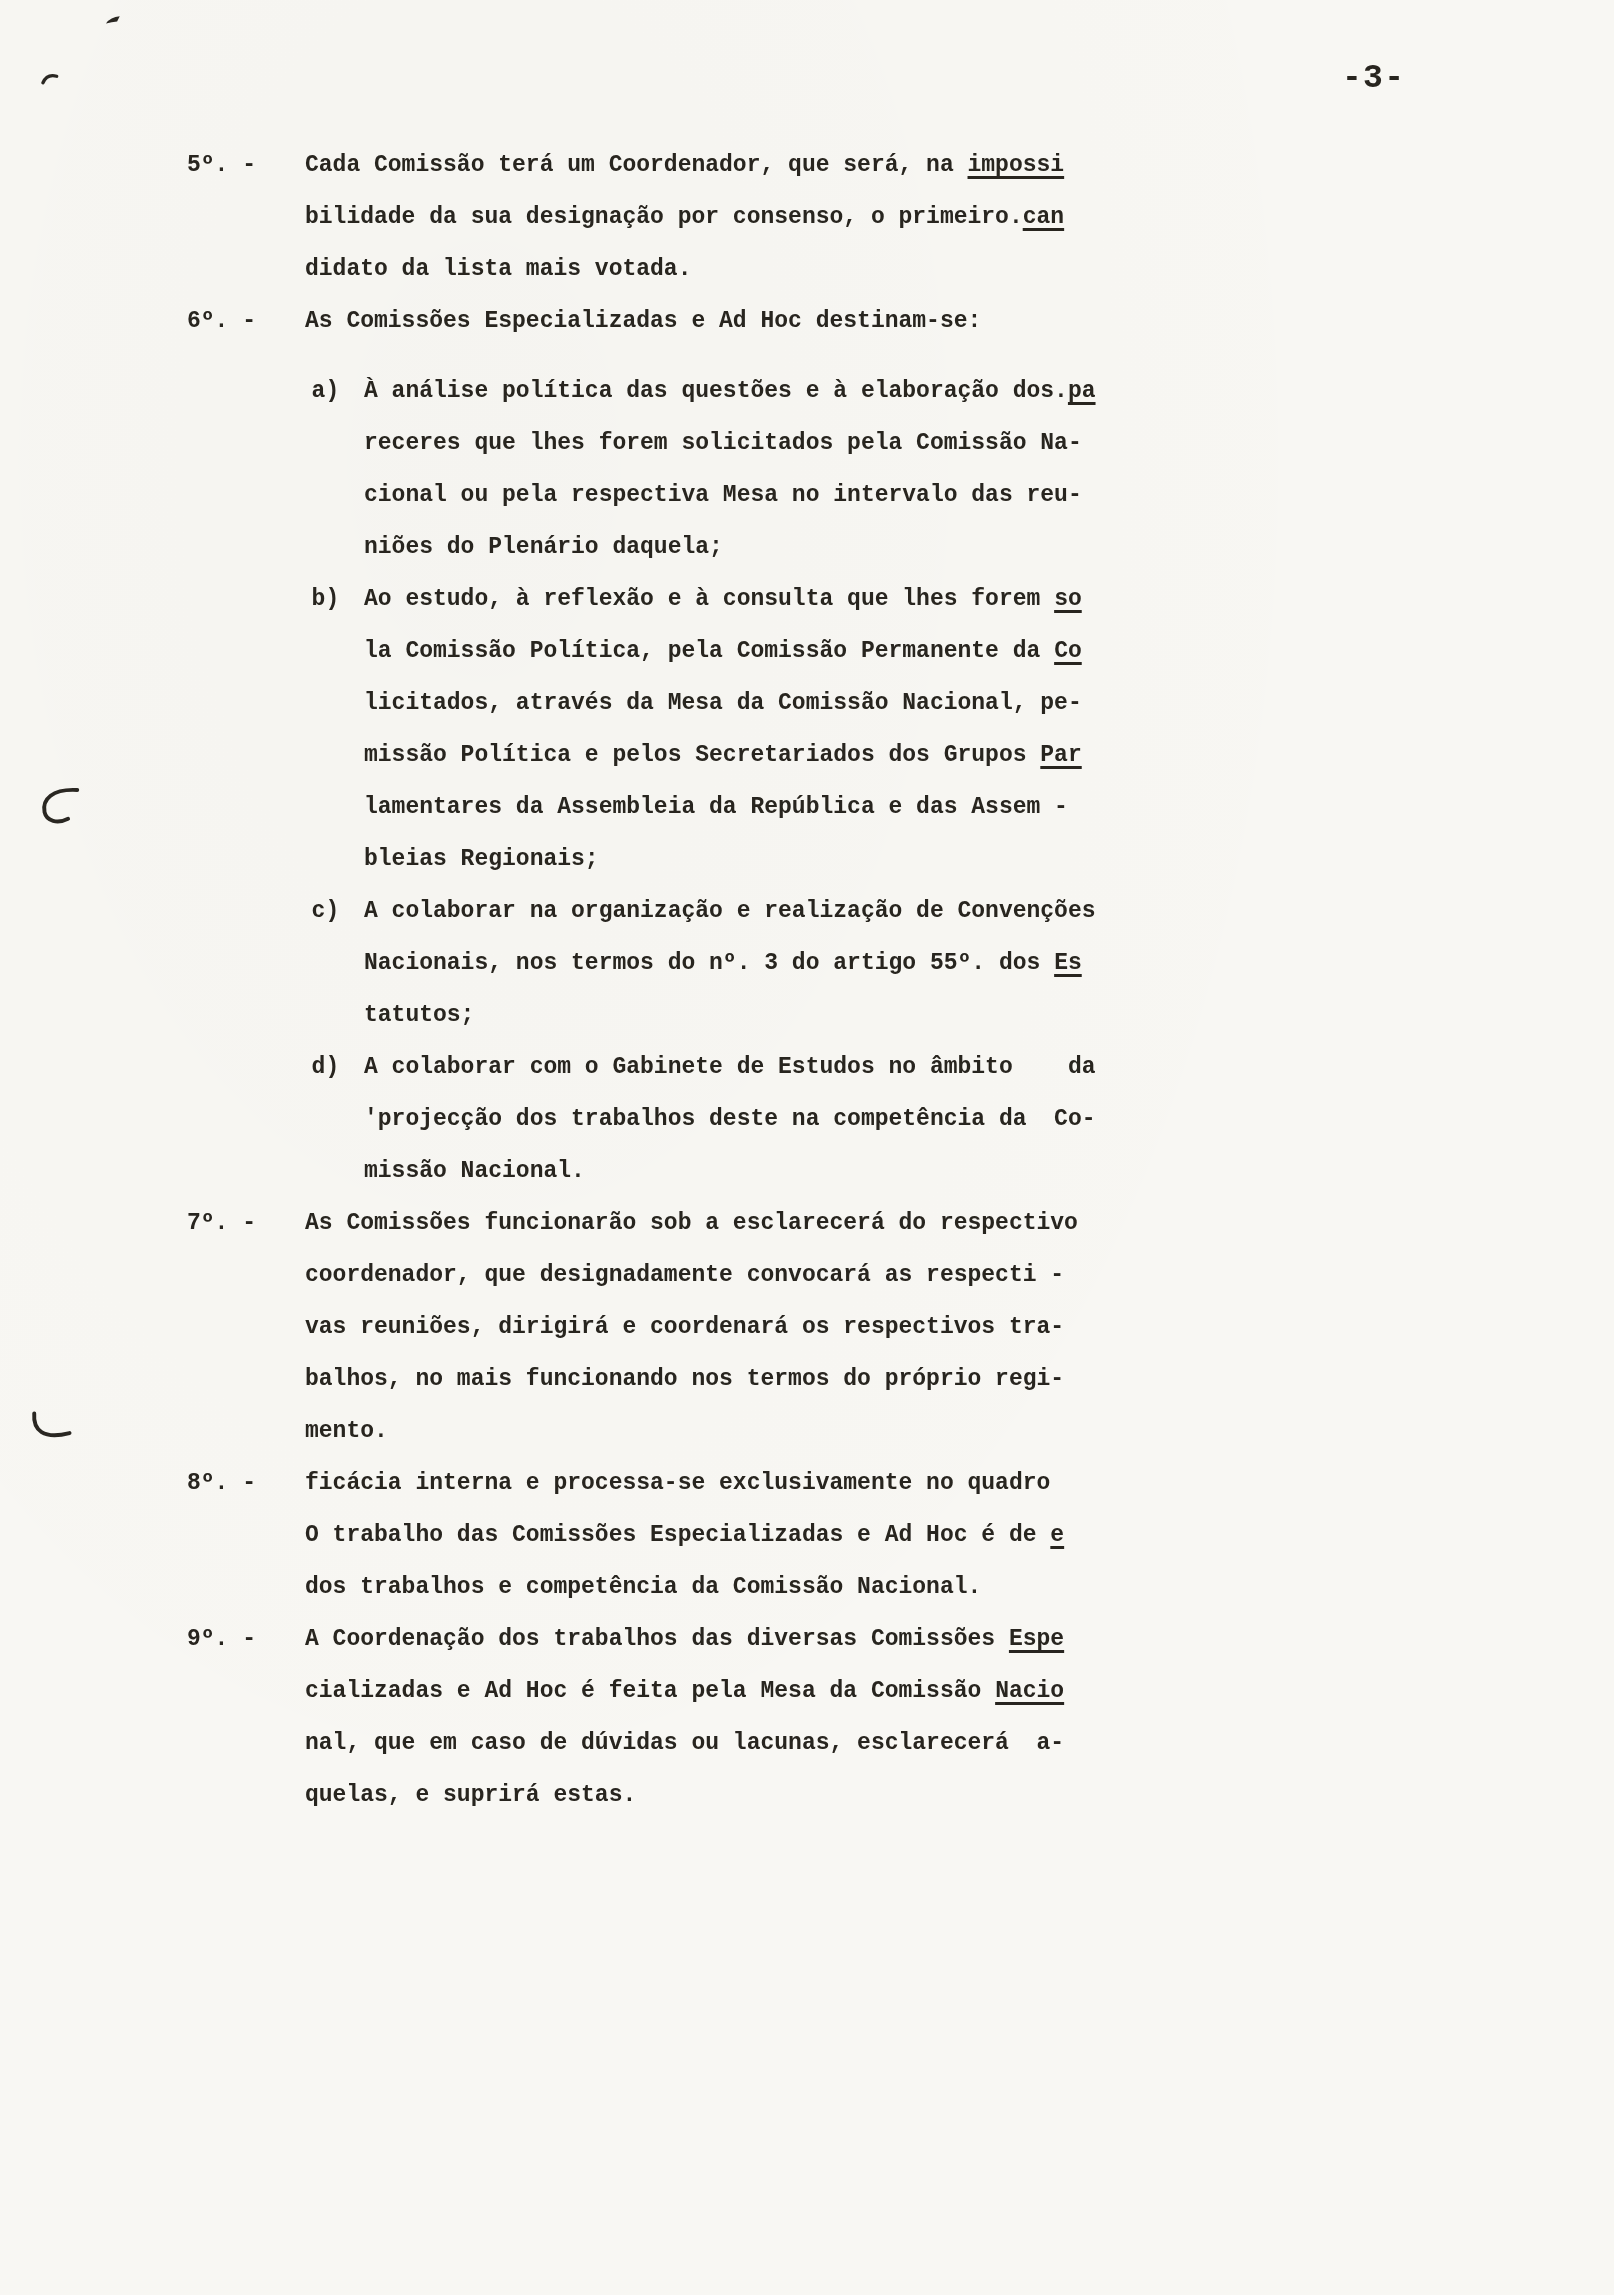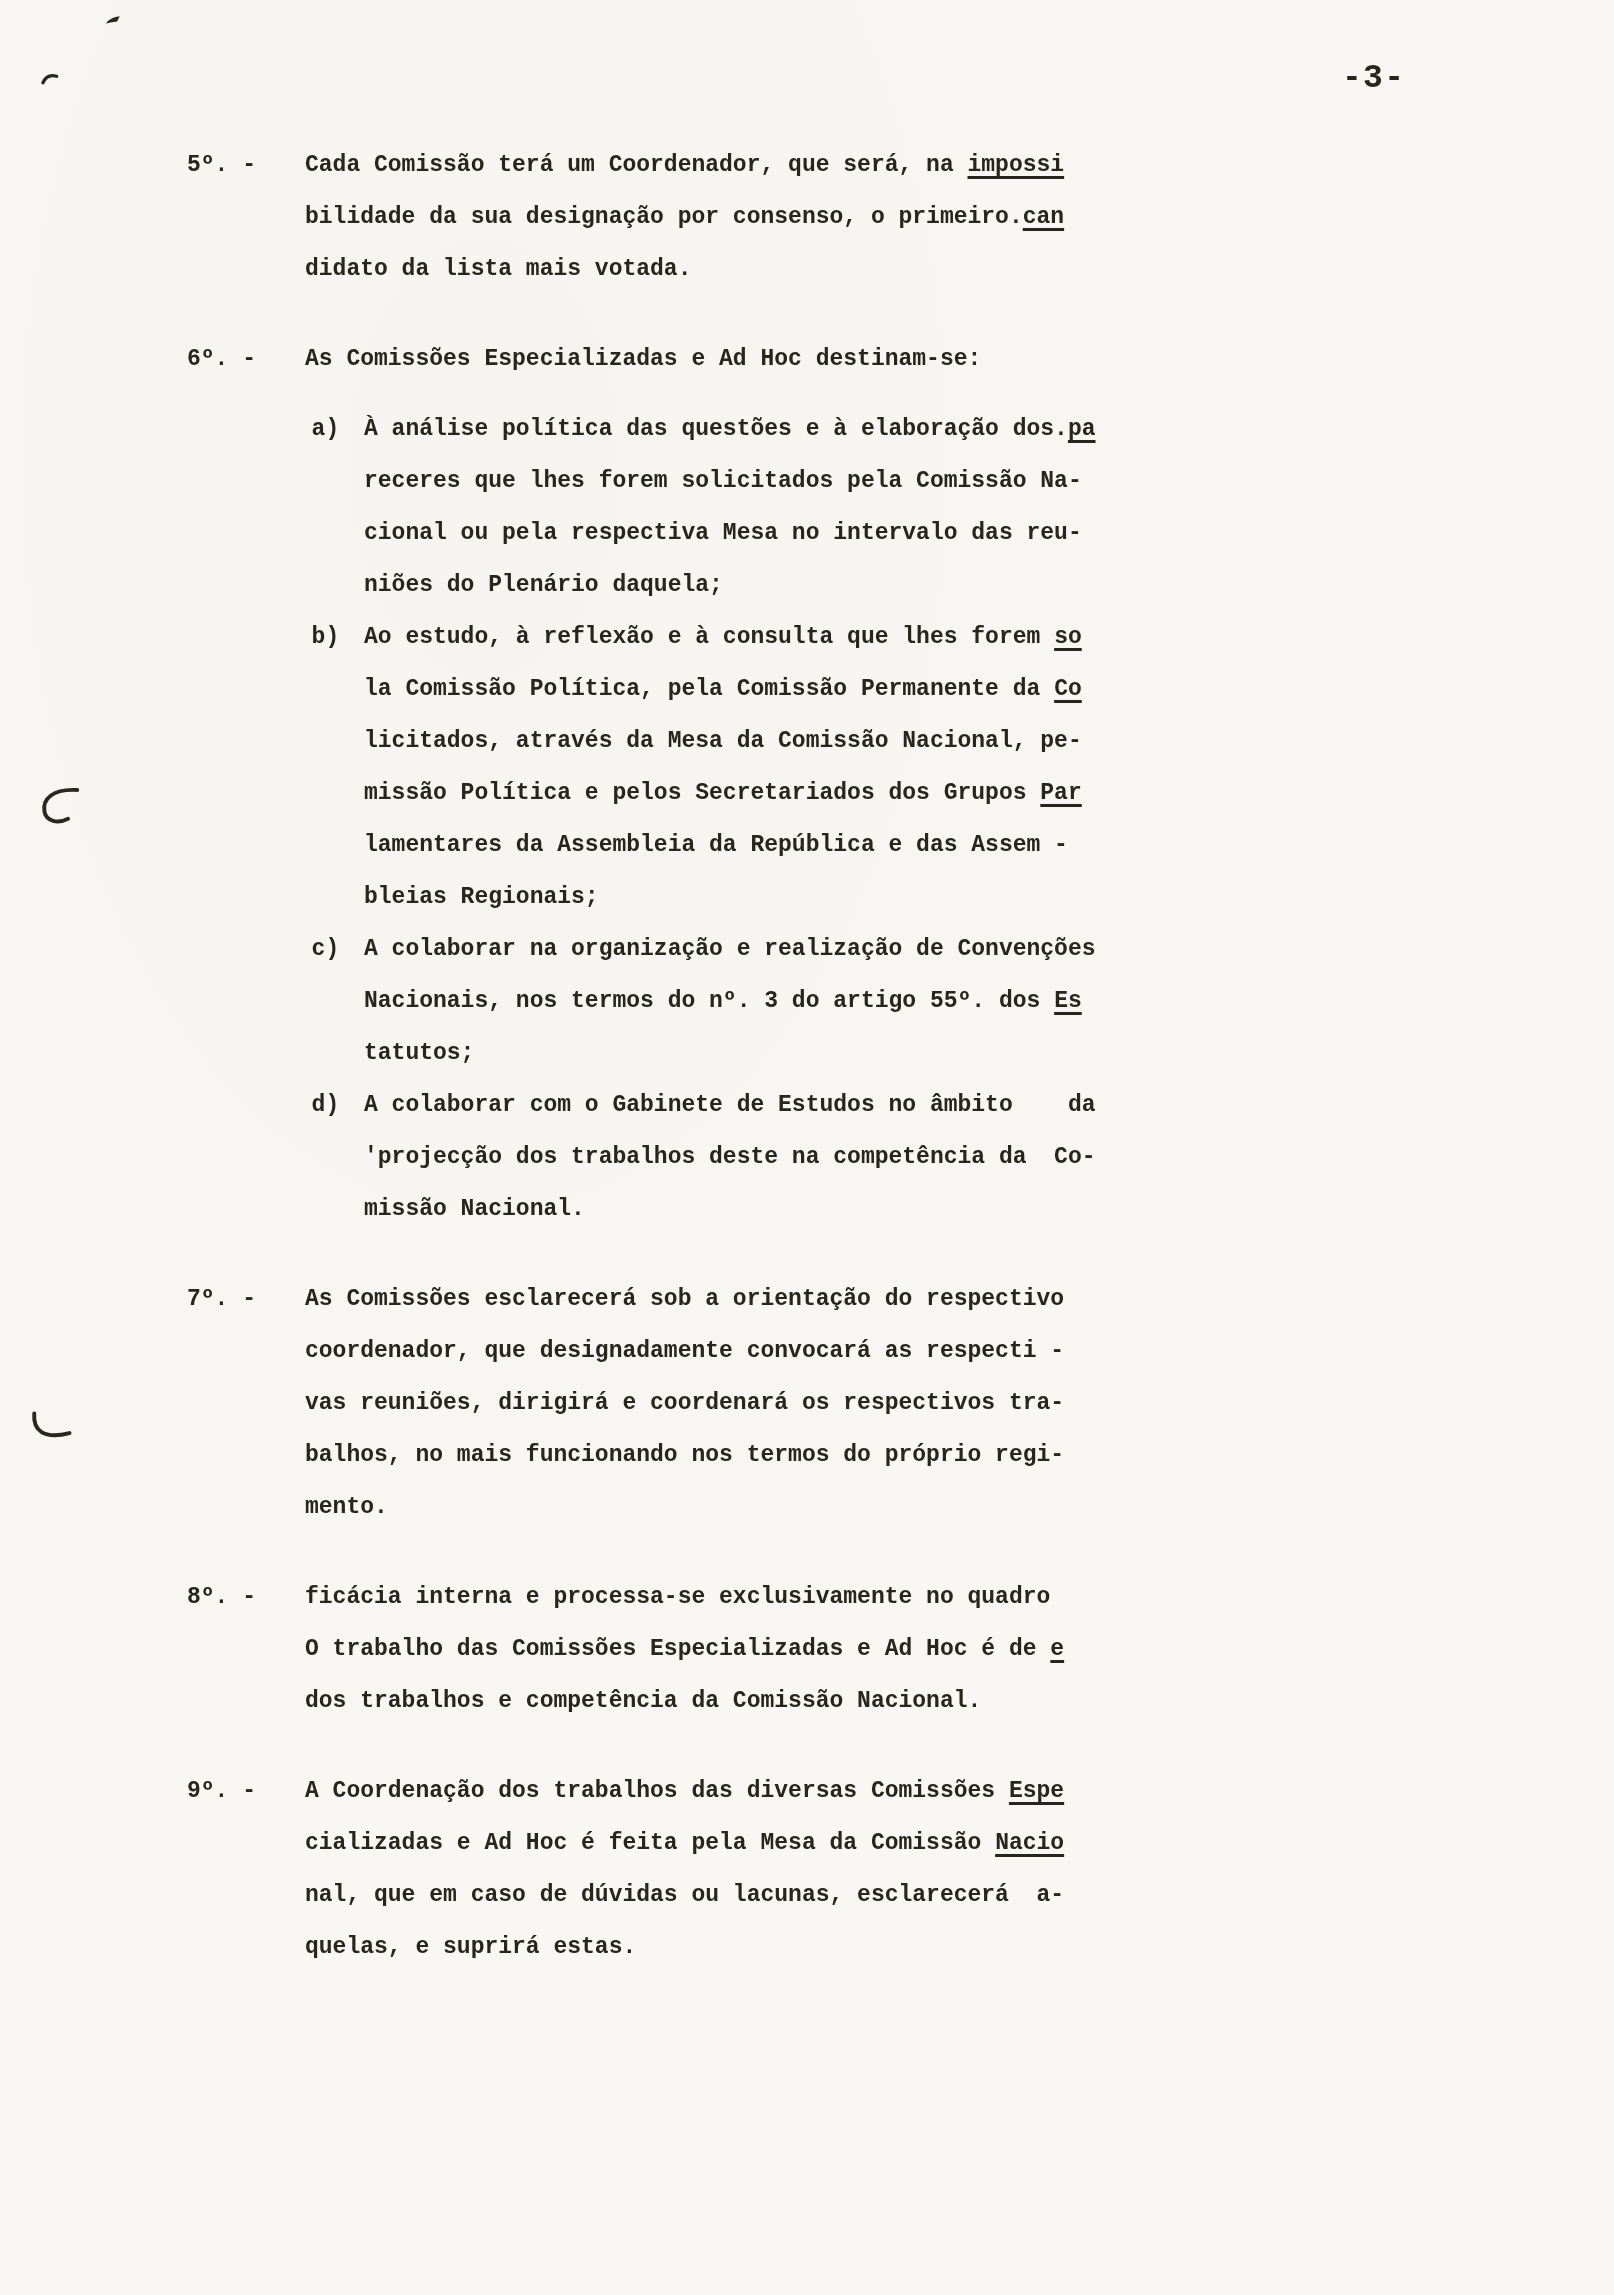--- a/index.html
+++ b/index.html
@@ -29,21 +29,21 @@
   }
   .doc {
     position: absolute;
     top: 139px;
     left: 187px;
     font-size: 23px;
     font-weight: 700;
     line-height: 52px;
   }
   .item { position: relative; margin-left: 118px; }
-  .item + .item { margin-top: 38px; }
+  .item + .item { }
   .item-label { position: absolute; left: -118px; top: 0; white-space: pre; }
   .line { white-space: pre; }
   .line.indent { padding-left: 59px; }
   .line.gap-sm { margin-top: 18.3px; }
   .marker { display: inline-block; width: 59px; padding-left: 6.6px; box-sizing: border-box; }
   .u { text-decoration: underline; text-decoration-thickness: 2.6px; text-underline-offset: 5.2px; text-align: right; }
   svg.pen, svg.speck { position: absolute; }
   svg.m1 { left: 38px; top: 786px; }
   svg.m2 { left: 29px; top: 1408px; }
   svg.s1 { left: 104px; top: 13px; }
@@ -94,21 +94,21 @@
         <div class="line indent"><span>bleias Regionais;</span></div>
         <div class="line"><span class="marker">c)</span><span>A colaborar na organização e realização de Convenções</span></div>
         <div class="line indent"><span>Nacionais, nos termos do nº. 3 do artigo 55º. dos </span><span class="u">Es</span></div>
         <div class="line indent"><span>tatutos;</span></div>
         <div class="line"><span class="marker">d)</span><span>A colaborar com o Gabinete de Estudos no âmbito    da</span></div>
         <div class="line indent"><span>'projecção dos trabalhos deste na competência da  Co-</span></div>
         <div class="line indent"><span>missão Nacional.</span></div>
       </div>
       <div class="item">
         <span class="item-label">7º. - </span>
-        <div class="line"><span>As Comissões esclarecerá sob a orientação do respectivo</span></div>
+        <div class="line"><span>As Comissões funcionarão sob a esclarecerá do respectivo</span></div>
         <div class="line"><span>coordenador, que designadamente convocará as respecti -</span></div>
         <div class="line"><span>vas reuniões, dirigirá e coordenará os respectivos tra-</span></div>
         <div class="line"><span>balhos, no mais funcionando nos termos do próprio regi-</span></div>
         <div class="line"><span>mento.</span></div>
       </div>
       <div class="item">
         <span class="item-label">8º. - </span>
         <div class="line"><span>ficácia interna e processa-se exclusivamente no quadro</span></div>
         <div class="line"><span>O trabalho das Comissões Especializadas e Ad Hoc é de </span><span class="u">e</span></div>
         <div class="line"><span>dos trabalhos e competência da Comissão Nacional.</span></div>

